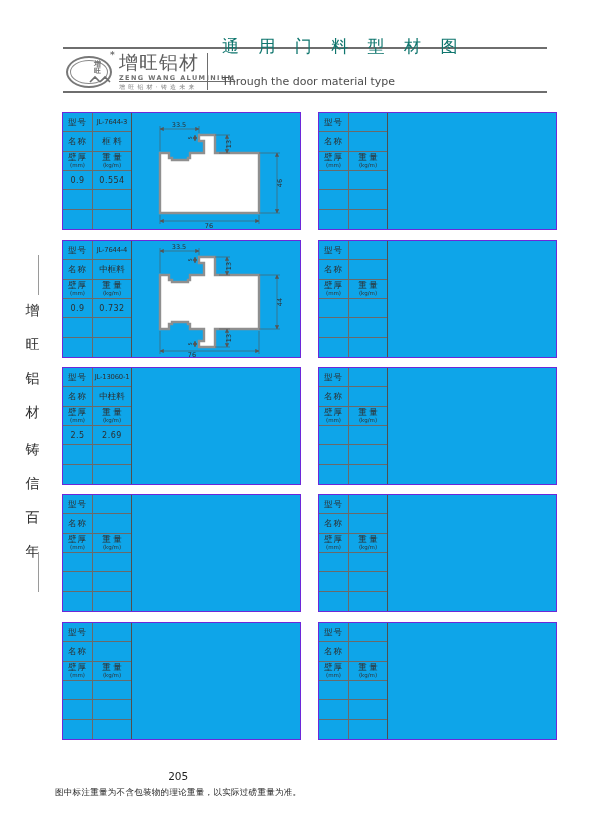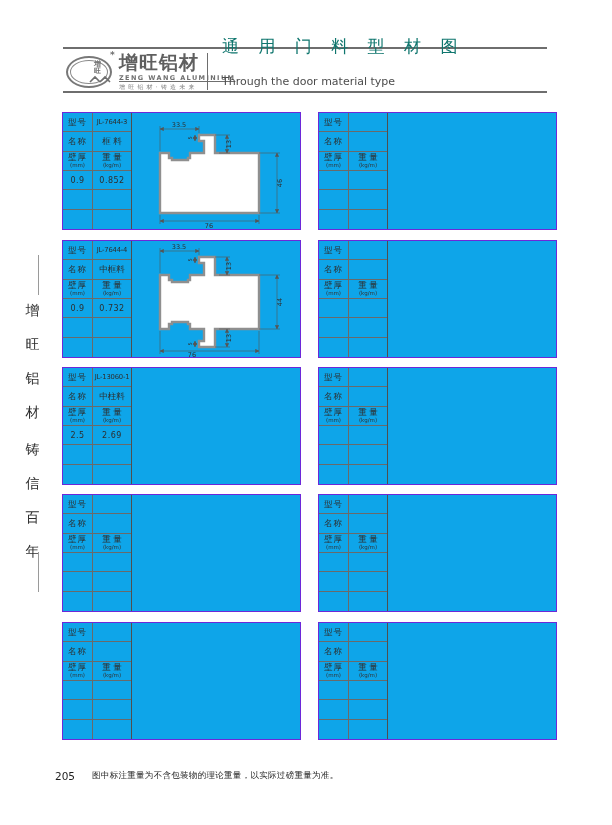--- a/index.html
+++ b/index.html
@@ -5,21 +5,21 @@
   html,body{margin:0;padding:0;background:#e8e8e8;}
   .page{position:relative;width:612px;height:825px;background:#fff;
         font-family:"DejaVu Sans","Liberation Sans",sans-serif;color:#3a3a3a;overflow:hidden;}
   .hrule{position:absolute;background:#6e6e6e;height:2px;}
   
   .logoEllipse{position:absolute;left:66px;top:56px;width:46px;height:32px;border:2.5px solid #787878;border-radius:50%;box-sizing:border-box;}
   .logoInner{position:absolute;left:2px;top:2px;right:2px;bottom:2px;border:1px solid #8a8a8a;border-radius:50%;
              display:flex;flex-direction:column;align-items:center;justify-content:center;padding-left:23px;}
   .logoMark{font-size:7px;font-weight:bold;color:#6f6f6f;line-height:7px;letter-spacing:1px;}
   .logoStar{position:absolute;left:110px;top:50px;font-size:9px;color:#6f6f6f;font-weight:bold;}
-  .brand{position:absolute;left:119px;top:52px;font-size:19px;font-weight:bold;color:#5f5f5f;letter-spacing:1px;line-height:21px;}
+  .brand{position:absolute;left:119px;top:52px;font-size:19px;font-weight:normal;color:#5f5f5f;letter-spacing:1px;line-height:21px;}
   .brandEn{position:absolute;left:119px;top:74px;font-size:6.5px;color:#6f6f6f;letter-spacing:1.4px;font-weight:bold;text-decoration:underline;}
   .slogan{position:absolute;left:119px;top:83px;font-size:6px;color:#7a7a7a;letter-spacing:3.2px;}
   .hdrDivider{position:absolute;left:207px;top:53px;width:1px;height:37px;background:#6e6e6e;}
   .docTitle{position:absolute;left:222px;top:35px;font-size:17px;color:#0f766e;letter-spacing:7px;font-weight:500;white-space:nowrap;}
   .docSub{position:absolute;left:222px;top:75px;font-size:11px;color:#4c4c4c;text-align:right;}
   
   .sideRule{position:absolute;left:38px;width:1px;background:#9a9a9a;}
   .sideChar{position:absolute;left:25px;width:15px;text-align:center;font-size:14px;color:#2e2e2e;}
   
   .blk{position:absolute;width:239px;height:118px;border:1px solid #6d28d9;box-sizing:border-box;background:#0ea5e9;}
@@ -33,23 +33,23 @@
   .cell.model{font-size:6.8px;letter-spacing:-0.2px;}
   .cell.num{font-size:8px;letter-spacing:0.5px;}
   .draw{position:absolute;left:69px;top:0;right:0;bottom:0;}
   .draw svg{width:100%;height:100%;display:block;}
   
   .prof{fill:#fff;stroke:#8f8f8f;stroke-width:2.4;stroke-linejoin:miter;}
   .dim{stroke:#555;stroke-width:0.6;fill:none;}
   .dtxt{font-size:6.5px;fill:#2e2e2e;font-family:"DejaVu Sans",sans-serif;}
   .dtxt.sm{font-size:5px;}
   
-  .footer{position:absolute;left:55px;top:770px;display:flex;align-items:flex-end;gap:5px;color:#1e1e1e;}
+  .footer{position:absolute;left:55px;top:770px;display:flex;align-items:center;gap:5px;color:#1e1e1e;flex-direction:column;}
   .footPage{font-size:10.5px;}
-  .footNote{font-size:8.5px;letter-spacing:0.3px;margin-left:12px;}
+  .footNote{font-size:8.5px;letter-spacing:0.3px;}
 </style>
 </head>
 <body>
 
 <div class="page">
 
   <div class="hrule" style="left:63px;top:47px;width:484px;"></div>
 
   <div class="logoEllipse">
     <div class="logoInner">
@@ -91,21 +91,21 @@
       <div class="cell">框 料</div>
       <div class="cell lab">
         <span>壁厚</span>
         <span class="unit">(mm)</span>
       </div>
       <div class="cell">
         <span>重 量</span>
         <span class="unit">(kg/m)</span>
       </div>
       <div class="cell lab num">0.9</div>
-      <div class="cell num">0.852</div>
+      <div class="cell num">0.554</div>
       <div class="cell lab"></div>
       <div class="cell"></div>
       <div class="cell lab noB"></div>
       <div class="cell noB"></div>
     </div>
     <div class="draw">
       <svg viewBox="0 0 168 116">
         <defs>
           <marker id="a1" viewBox="0 0 10 10" refX="9" refY="5" markerWidth="7" markerHeight="7" orient="auto-start-reverse">
             <path d="M0,0 L10,5 L0,10 z" fill="#555"></path>

